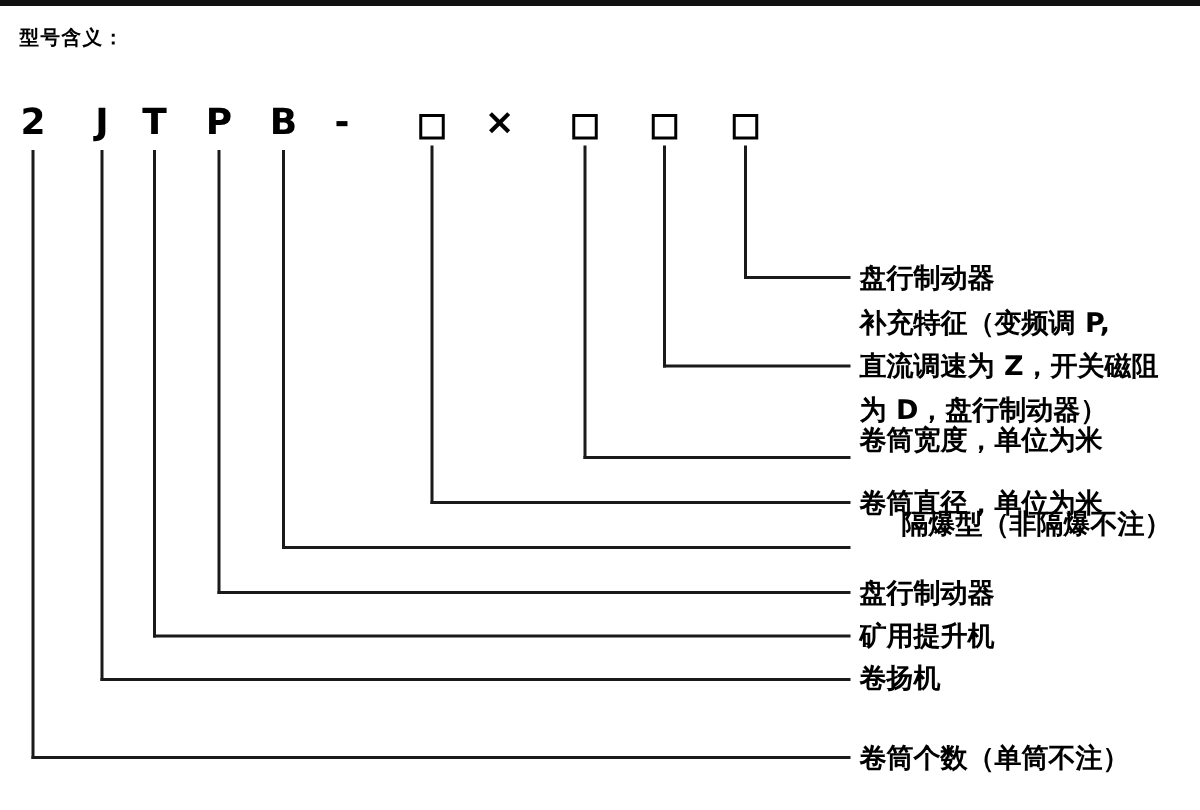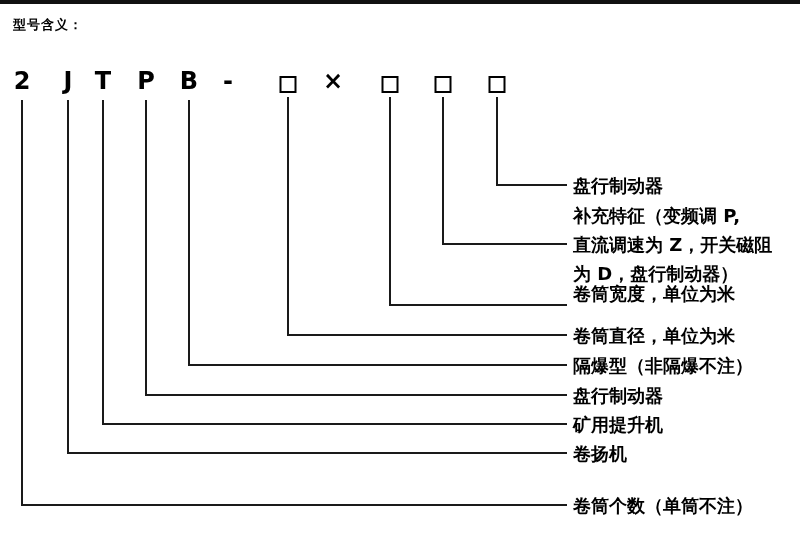--- a/index.html
+++ b/index.html
@@ -103,19 +103,19 @@
       <div class="vline" style="left: 67px; top: 100px; height: 354px;"></div>
       <div class="hline" style="left: 67px; top: 452px; width: 500px;"></div>
       <div class="vline" style="left: 21px; top: 100px; height: 406px;"></div>
       <div class="hline" style="left: 21px; top: 504px; width: 546px;"></div>
       <div class="label" style="top: 186px;">盘行制动器</div>
       <div class="label" style="top: 216px; text-align: center;">补充特征（变频调 P,</div>
       <div class="label" style="top: 245px;">直流调速为 Z，开关磁阻</div>
       <div class="label" style="top: 274px;">为 D，盘行制动器）</div>
       <div class="label" style="top: 294px;">卷筒宽度，单位为米</div>
       <div class="label" style="top: 336px;">卷筒直径，单位为米</div>
-      <div class="label" style="top: 366px;">隔爆型（非隔爆不注）</div>
+      <div class="label" style="top: 350px; margin-left: 28px;">隔爆型（非隔爆不注）</div>
       <div class="label" style="top: 396px;">盘行制动器</div>
       <div class="label" style="top: 425px;">矿用提升机</div>
-      <div class="label" style="top: 454px;">卷扬机</div>
+      <div class="label" style="top: 454px; font-family: Liberation Mono, monospace;">卷扬机</div>
       <div class="label" style="top: 506px;">卷筒个数（单筒不注）</div>
     </div>
 </div>
 
 </body></html>

